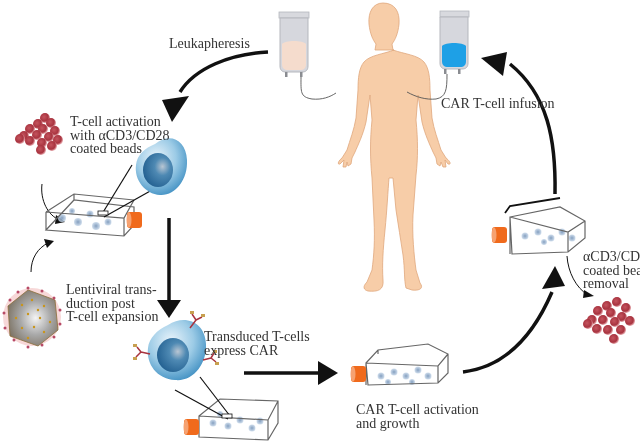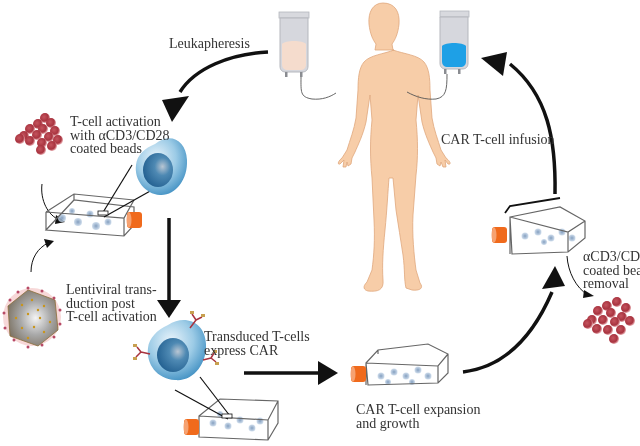--- a/index.html
+++ b/index.html
@@ -1,20 +1,20 @@
 <!DOCTYPE html>
 <html><head>
   <meta charset="utf-8">
   <style>
     html, body { margin: 0; padding: 0; background: #ffffff; }
     body { width: 640px; height: 446px; position: relative; overflow: hidden; font-family: "Liberation Serif", "DejaVu Serif", serif; }
     #stage { position: absolute; left: 0; top: 0; width: 640px; height: 446px; }
     .label { position: absolute; font-size: 14px; line-height: 13.5px; color: #333333; white-space: pre-line; }
     #lbl-leuk { left: 169px; top: 37px; }
-    #lbl-infusion { left: 441px; top: 97px; margin-top: 36px; }
+    #lbl-infusion { left: 441px; top: 97px; }
     #lbl-activation { left: 70px; top: 115px; }
     #lbl-lenti { left: 66px; top: 283px; }
     #lbl-transduced { left: 204px; top: 330px; }
     #lbl-expansion { left: 356px; top: 403px; }
     #lbl-removal { left: 583px; top: 250px; font-family: Liberation Serif, serif; }
   </style>
 </head>
 <body>
 
 <svg id="stage" viewBox="0 0 640 446" xmlns="http://www.w3.org/2000/svg">
@@ -266,20 +266,20 @@
   </g>
 </svg>
 
 <div class="label" id="lbl-leuk">Leukapheresis</div>
 <div class="label" id="lbl-infusion">CAR T-cell infusion</div>
 <div class="label" id="lbl-activation">T-cell activation
 with αCD3/CD28
 coated beads</div>
 <div class="label" id="lbl-lenti">Lentiviral trans-
 duction post
-T-cell activation</div>
+T-cell expansion</div>
 <div class="label" id="lbl-transduced">Transduced T-cells
 express CAR</div>
-<div class="label" id="lbl-expansion">CAR T-cell expansion
+<div class="label" id="lbl-expansion">CAR T-cell activation
 and growth</div>
 <div class="label" id="lbl-removal">αCD3/CD28
 coated bead
 removal</div>
 
 </body></html>

